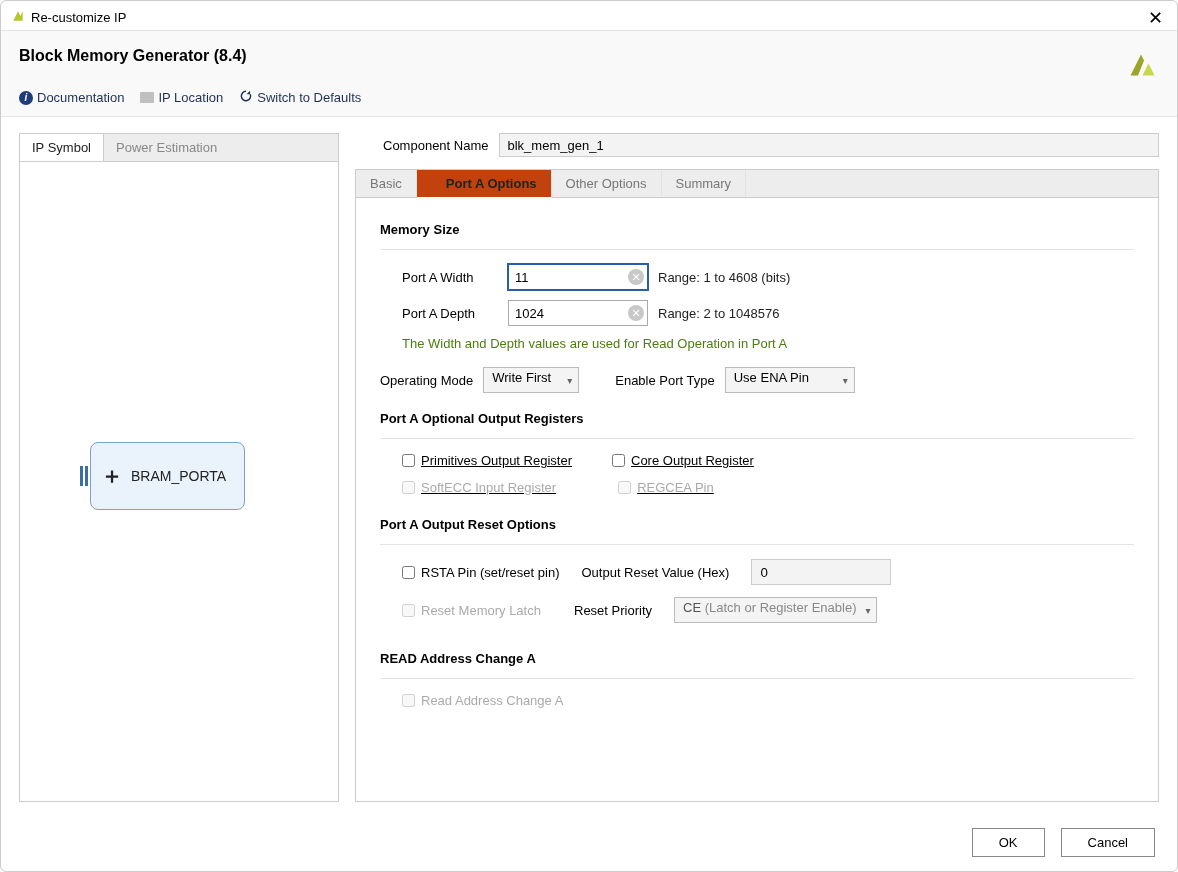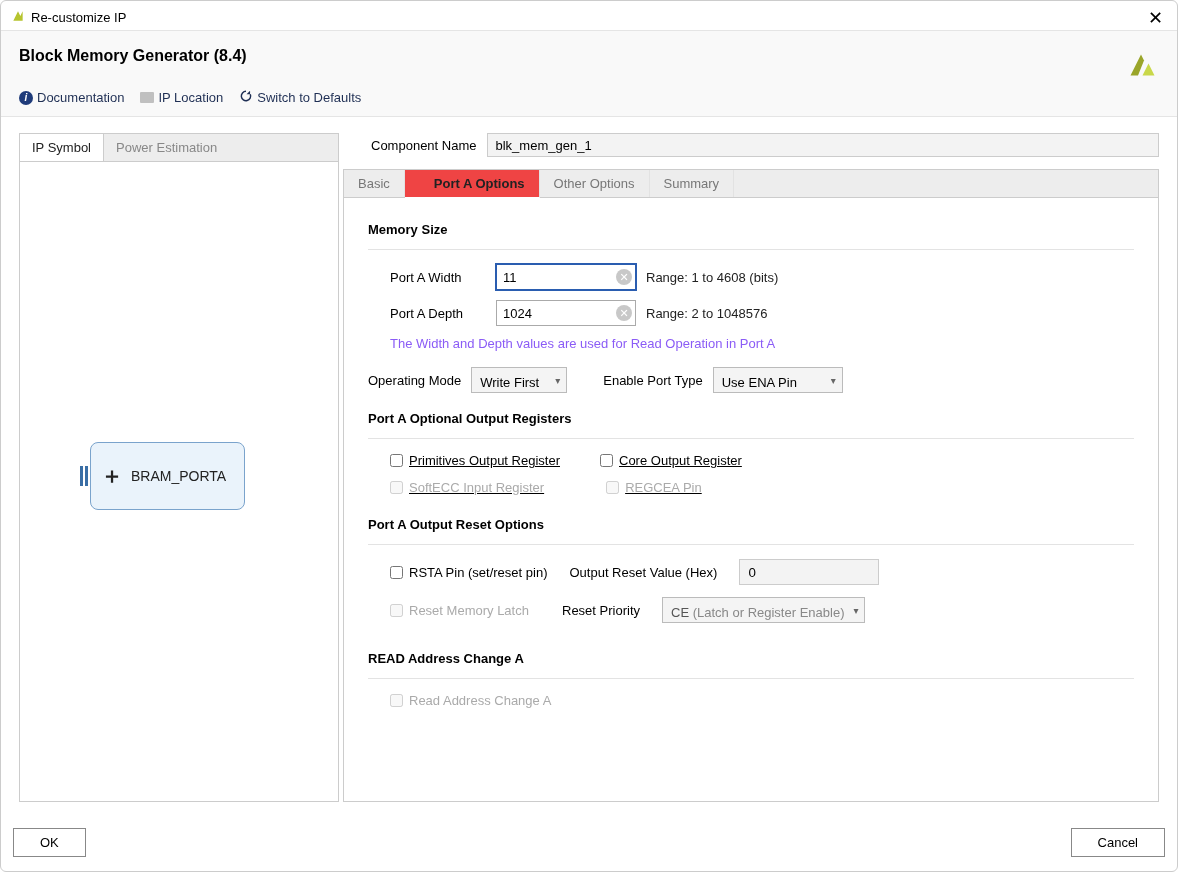--- a/index.html
+++ b/index.html
@@ -13,21 +13,21 @@
 
   .header { padding: 16px 18px 10px 18px; border-bottom: 1px solid #e5e5e5; background: #f9f9f9; display:flex; align-items:flex-start; }
   .header-left { flex:1; }
   .header h1 { font-size: 16px; font-weight: bold; margin: 0 0 24px 0; }
   .header-links { display: flex; gap: 16px; align-items: center; font-size: 13px; color: #1f2f54; }
   .header-links .link { display: flex; align-items: center; gap: 4px; cursor: pointer; }
   .icon-circle { width:14px; height:14px; border-radius:50%; background:#1f3b7a; color:#fff; display:inline-flex; align-items:center; justify-content:center; font-size:10px; font-weight:bold; font-style:italic; }
   .icon-folder { width:14px; height:11px; background:#c0c0c0; border-radius:1px; position:relative; }
   .icon-refresh { display:inline-block; }
 
-  .body { flex:1; display:flex; gap:4px; padding: 16px 18px 12px 18px; min-height:0; }
+  .body { flex:1; display:flex; gap:16px; padding: 16px 18px 12px 18px; min-height:0; }
   .left-panel { width: 320px; border:1px solid #ccc; display:flex; flex-direction:column; background:#fff; }
   .left-tabs { display:flex; background:#ededed; border-bottom:1px solid #ccc; font-size:13px; }
   .left-tabs .tab { padding:6px 12px; color:#888; cursor:pointer; }
   .left-tabs .tab.active { background:#fff; color:#222; border-right:1px solid #ccc; font-weight:500; }
   .left-body { padding:8px 10px; font-size:13px; flex:1; position:relative; }
   .chk { display:flex; align-items:center; gap:6px; }
   .chk input { margin:0; }
 
   .bram-block-wrap { position:absolute; top:280px; left:60px; display:flex; align-items:center; }
   .bram-bars { display:flex; gap:2px; margin-right:2px; }
@@ -35,49 +35,49 @@
   .bram-block { border:1px solid #7aa3cc; border-radius:8px; background:#eaf3fb; padding:18px 18px 18px 10px; display:flex; align-items:center; gap:8px; font-size:14px; color:#222; }
   .plus { font-size:22px; font-weight:bold; color:#222; }
 
   .right-panel { flex:1; display:flex; flex-direction:column; min-width:0; }
   .comp-row { display:flex; align-items:center; gap:10px; margin-bottom:12px; font-size:13px;margin-left:28px; }
   .comp-row input { flex:1; border:1px solid #ccc; background:#f3f3f3; padding:3px 8px; font-size:13px; height:24px; }
 
   .main-tabs-wrap { border:1px solid #ccc; flex:1; display:flex; flex-direction:column; }
   .main-tabs { display:flex; background:#ededed; border-bottom:1px solid #ccc; font-size:13px; }
   .main-tabs .tab { padding:6px 14px; color:#777; cursor:pointer; border-right:1px solid #e2e2e2; }
-  .main-tabs .tab.active { background:#ef4444; color:#222; font-weight:bold; border-top:0; border-bottom:1px solid #fff; margin-bottom:-1px;padding-left:29px; }
+  .main-tabs .tab.active { background:#c2410c; color:#222; font-weight:bold; border-top:0; border-bottom:1px solid #fff; margin-bottom:-1px;padding-left:29px; }
   .main-content { padding:20px 24px; font-size:13px; overflow:auto; }
 
   .section-title { font-weight:bold; margin:4px 0 12px 0; }
   .section-hr { border:0; border-top:1px solid #e3e3e3; margin: 4px 0 14px 0; }
   .row { display:flex; align-items:center; gap:10px; margin-bottom:10px; }
   .row label.lbl { width:96px; }
   .row .hint { color:#222; }
   .input-text { border:1px solid #aaa; height:26px; padding:2px 6px; font-size:13px; }
   .input-text.focus { border:1px solid #2a5db0; outline:1px solid #2a5db0; }
   .input-wrap { position:relative; width:140px; display:inline-block; }
   .input-wrap .clear { position:absolute; right:4px; top:50%; transform:translateY(-50%); width:16px; height:16px; border-radius:50%; background:#c8c8c8; color:#fff; font-size:11px; display:flex; align-items:center; justify-content:center; cursor:pointer; }
   .input-wrap input { width:100%; padding-right:22px; }
-  .note { margin:2px 0 16px 22px; color:#8b5cf6; }
-
-  .select { border:1px solid #bbb; height:26px; padding:2px 20px 2px 8px; background:#f4f4f4; position:relative; display:inline-flex; align-items:flex-end; min-width:96px; cursor:pointer; }
+  .note { margin:2px 0 16px 22px; color:#4d7c0f; }
+
+  .select { border:1px solid #bbb; height:26px; padding:2px 20px 2px 8px; background:#f4f4f4; position:relative; display:inline-flex; align-items:flex-start; min-width:96px; cursor:pointer; }
   .select .caret { position:absolute; right:6px; top:50%; transform:translateY(-50%); font-size:10px; color:#666; }
   .select.wide { min-width:130px; }
   .select.disabled { color:#555; }
   .select .muted { color:#888; }
 
   .grid-checks { display:flex; gap:40px; margin-left:22px; margin-bottom:12px;text-decoration:underline; }
   .chk.disabled { color:#aaa; }
   .chk.disabled input { accent-color:#ccc; }
 
   .reset-row { display:flex; align-items:center; gap:22px; margin-left:22px; margin-bottom:12px; }
   .reset-input { border:1px solid #ccc; background:#f3f3f3; width:140px; height:26px; padding:2px 8px; }
 
-  .footer { display:flex; justify-content:space-between; gap:16px; padding:14px 12px; }
+  .footer { display:flex; justify-content:flex-end; gap:16px; padding:14px 22px; }
   .btn { border:1px solid #888; background:#fff; padding:6px 26px; font-size:13px; cursor:pointer; }
 </style>
 </head>
 <body>
 
 <div class="window">
 
   <div class="titlebar">
     <span class="app-icon">
       <svg width="14" height="14" viewBox="0 0 24 24">

